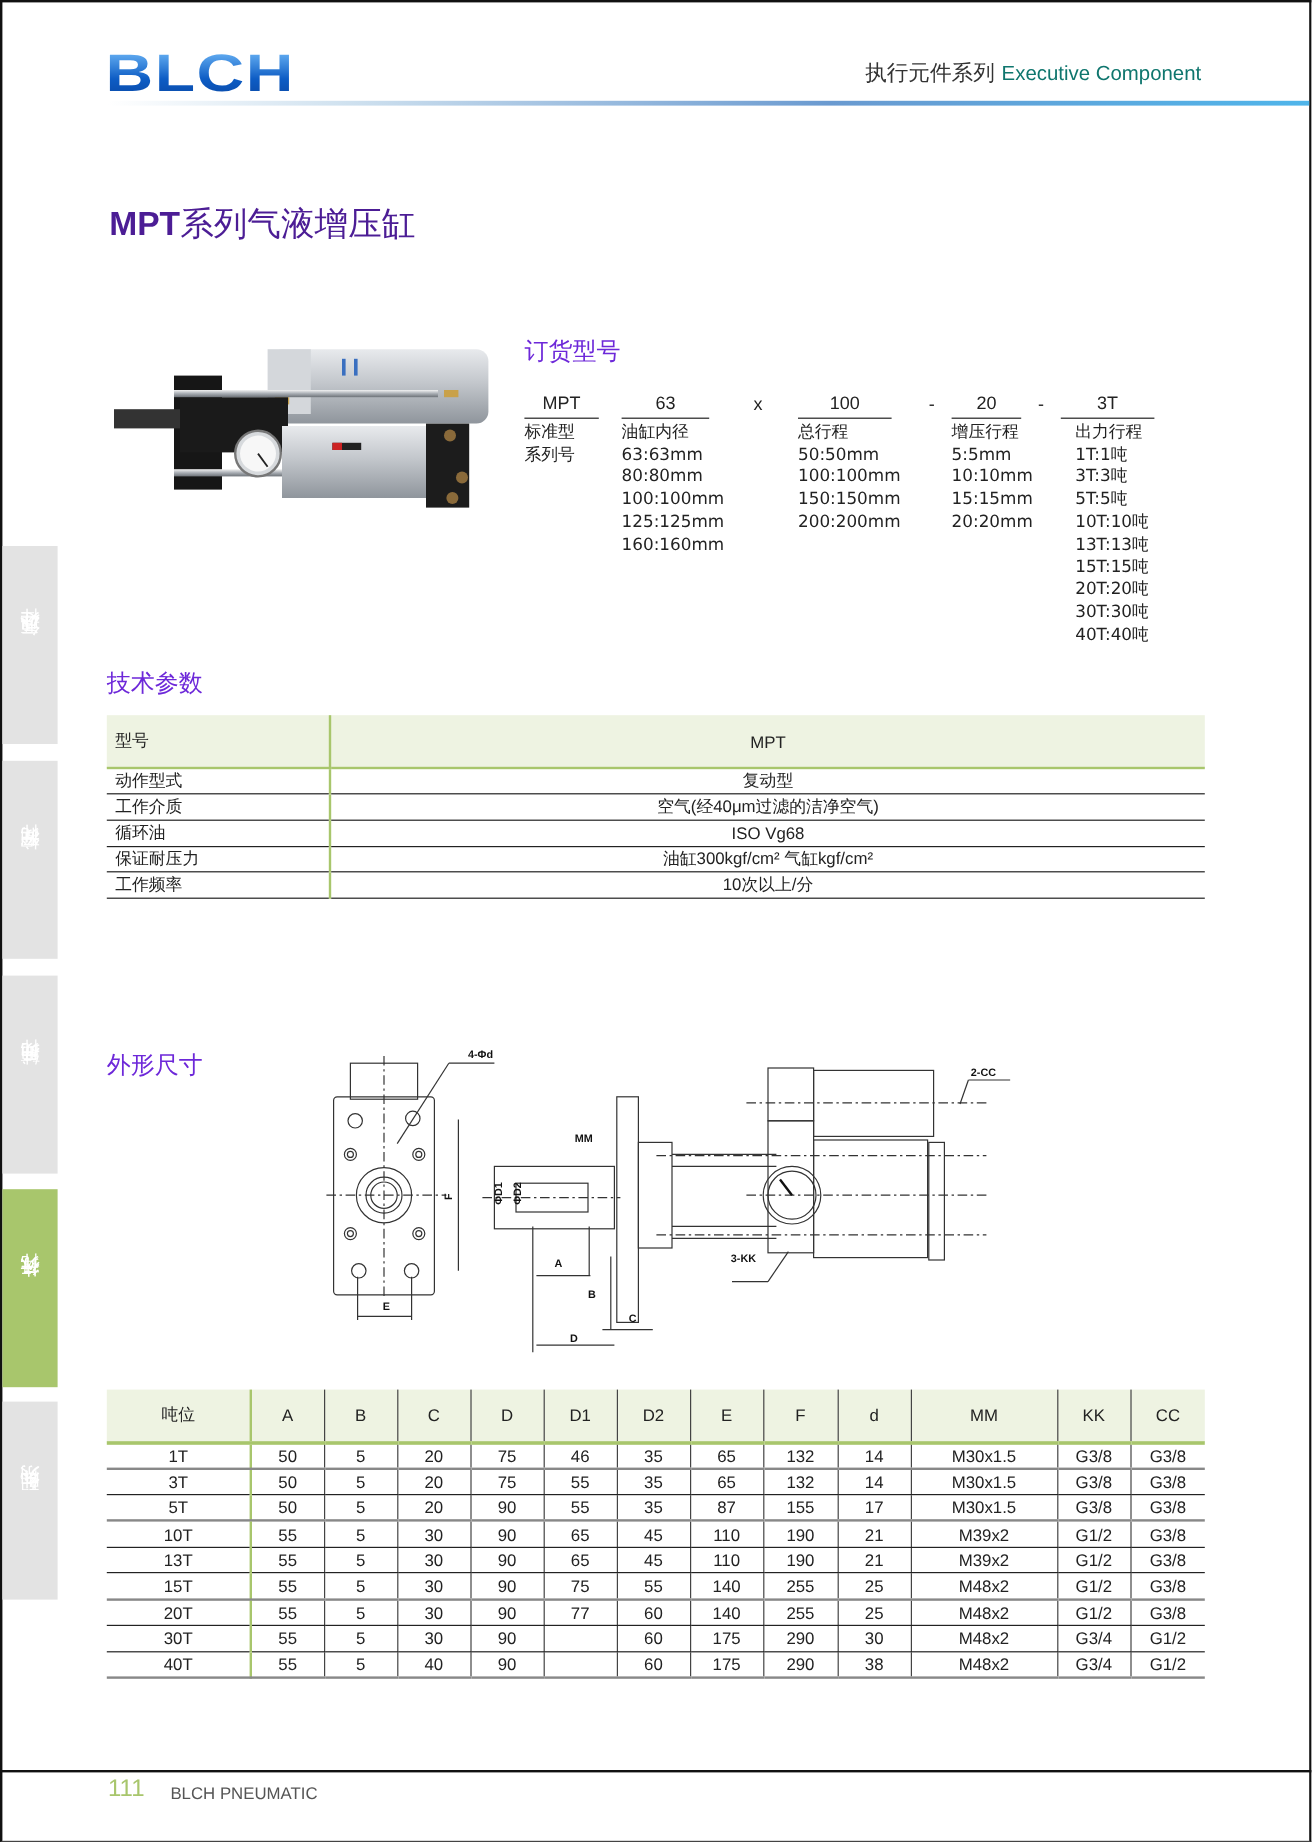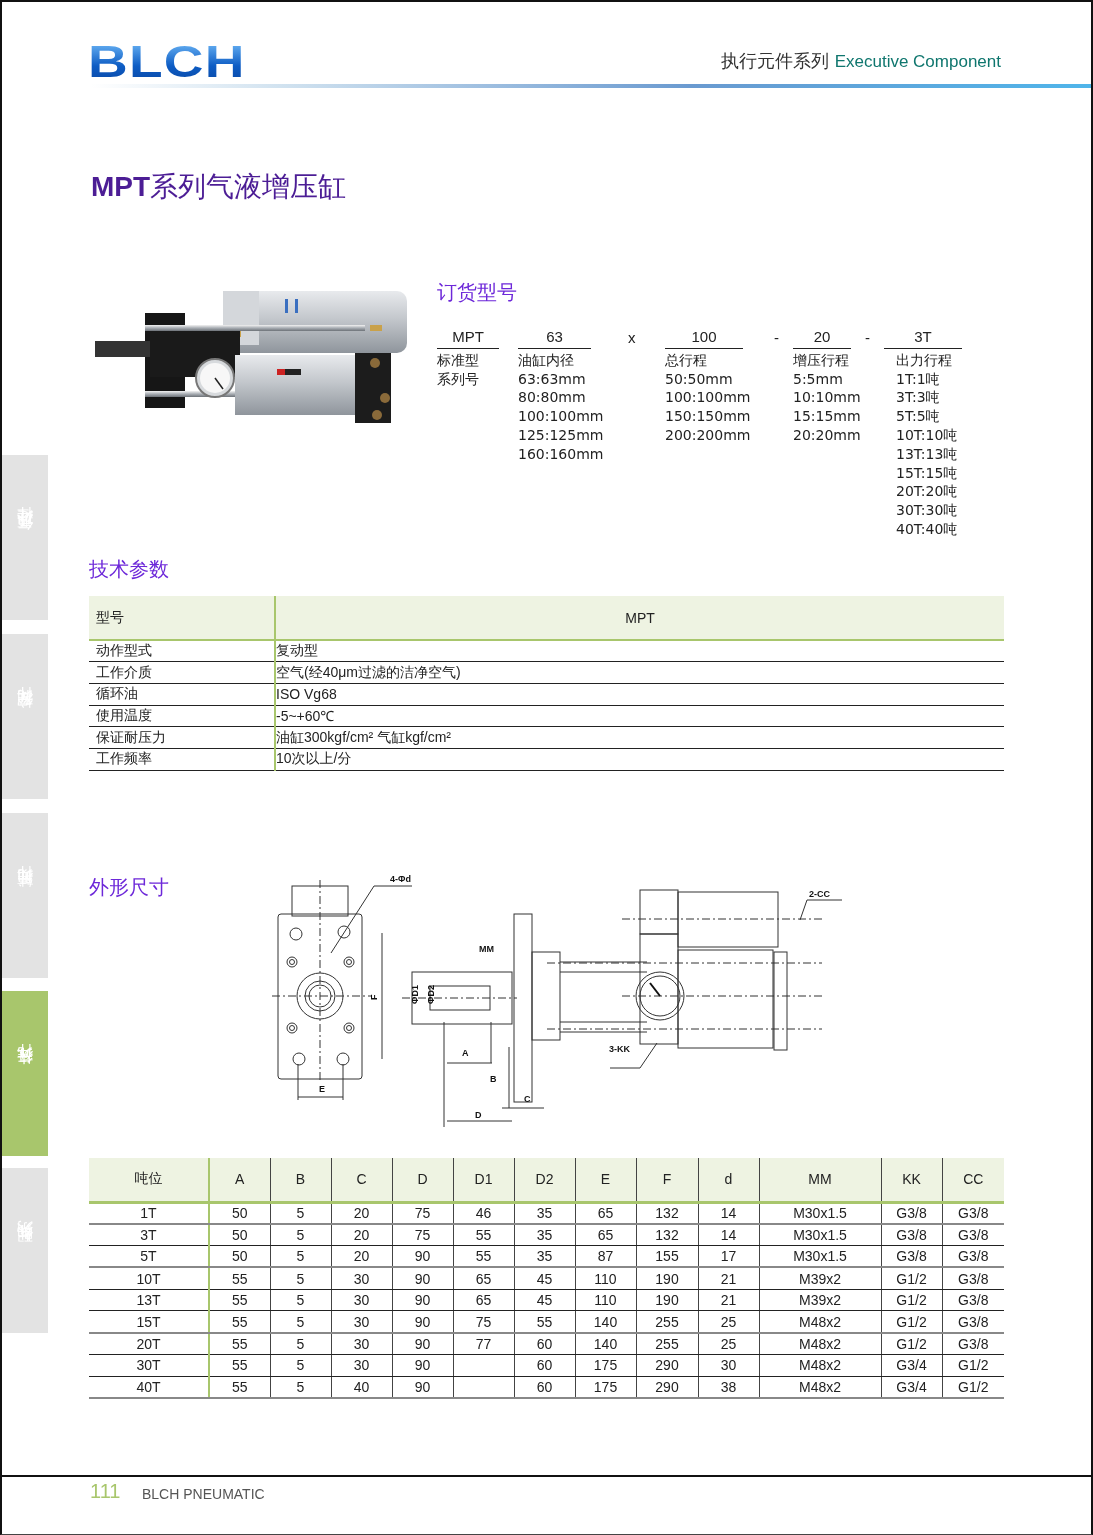--- a/index.html
+++ b/index.html
@@ -35,21 +35,21 @@
   .section-h { position: absolute; font-size: 20px; color: #6d28d9; white-space: nowrap; }
   .order-col { position: absolute; font-size: 14px; line-height: 18.8px; color: #222; }
   .order-col .code { text-align: center; border-bottom: 1px solid #222; padding-bottom: 1px; margin-bottom: 2px; font-family: "Liberation Sans", sans-serif; font-size: 15px; }
   .order-sep { position: absolute; top: 329px; font-size: 15px; color: #222; font-family: "Liberation Sans", sans-serif; }
 
   
   table { border-collapse: collapse; position: absolute; font-family: "Liberation Sans", sans-serif; }
   .spec { left: 89px; top: 596px; width: 915px; font-size: 14px; }
   .spec th { background: #eef3e2; height: 44px; font-weight: normal; border-bottom: 2px solid #a8c66c; }
   .spec th.k, .spec td.k { text-align: left; padding-left: 7px; width: 186px; border-right: 2px solid #a8c66c; }
-  .spec td { height: 21.7px; border-bottom: 1px solid #222; text-align: left; }
+  .spec td { height: 21.7px; border-bottom: 1px solid #222; text-align: center; }
   .spec td.k { text-align: left; }
   .spec tr.g td { border-bottom: 2px solid #888; }
 
   
   .drawing { position: absolute; left: 262px; top: 872px; width: 580px; height: 255px; }
 
   
   .dim { left: 89px; top: 1158px; width: 915px; font-size: 14px; text-align: center; }
   .dim th { background: #eef3e2; height: 44px; font-weight: normal; border-bottom: 3px solid #a8c66c; border-right: 1px solid #444; }
   .dim th:first-child, .dim td:first-child { border-right: 2px solid #a8c66c; }
@@ -192,24 +192,20 @@
         <td class="k">动作型式</td>
         <td>复动型</td>
       </tr>
     <tr>
         <td class="k">工作介质</td>
         <td>空气(经40μm过滤的洁净空气)</td>
       </tr>
     <tr>
         <td class="k">循环油</td>
         <td>ISO Vg68</td>
-      </tr>
-    <tr>
-        <td class="k">使用温度</td>
-        <td>-5~+60℃</td>
       </tr>
     <tr>
         <td class="k">保证耐压力</td>
         <td>油缸300kgf/cm²   气缸kgf/cm²</td>
       </tr>
     <tr>
         <td class="k">工作频率</td>
         <td>10次以上/分</td>
       </tr>
   </tbody>

